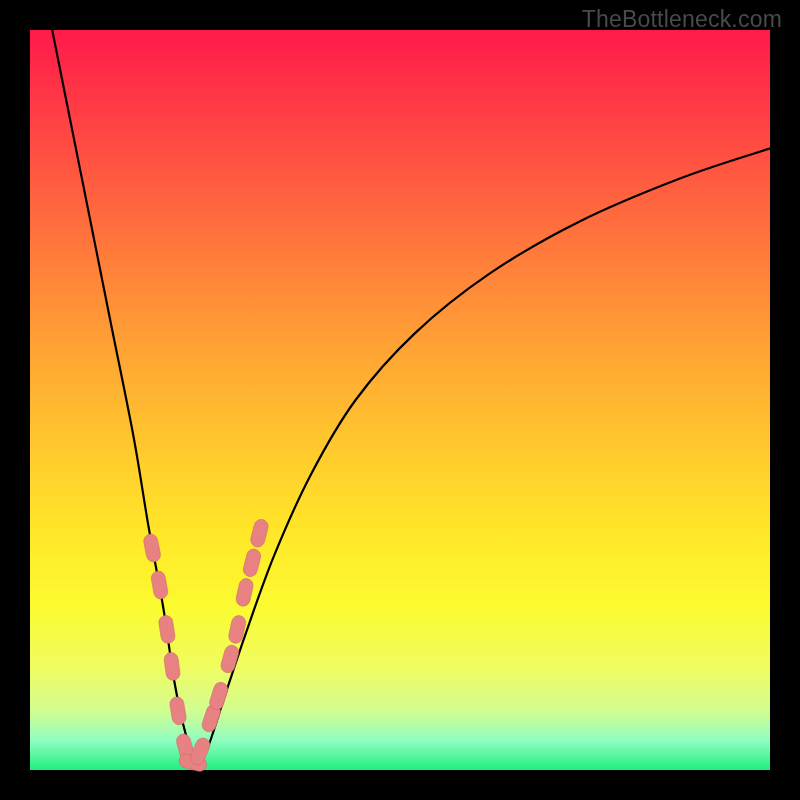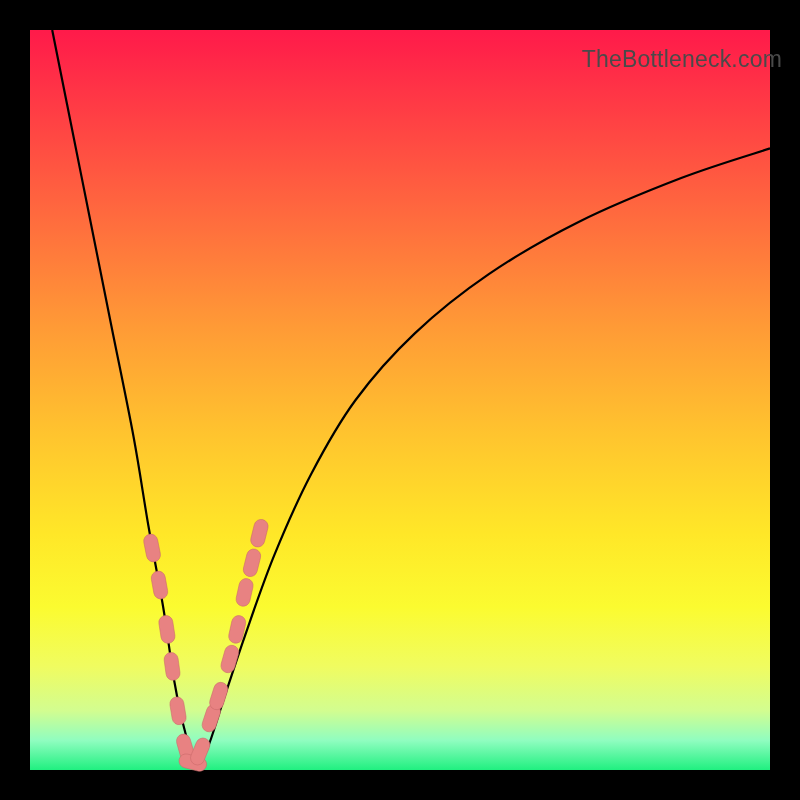--- a/index.html
+++ b/index.html
@@ -34,21 +34,20 @@
   }
   .watermark {
     position: absolute;
     top: 6px;
     right: 18px;
     color: #4a4a4a;
     font-size: 23px;
     font-weight: 400;
     letter-spacing: 0.2px;
     z-index: 5;
-    margin-top: 40px;
   }
   svg.plot {
     position: absolute;
     left: 0;
     top: 0;
     width: 740px;
     height: 740px;
     overflow: visible;
   }
   .curve {

